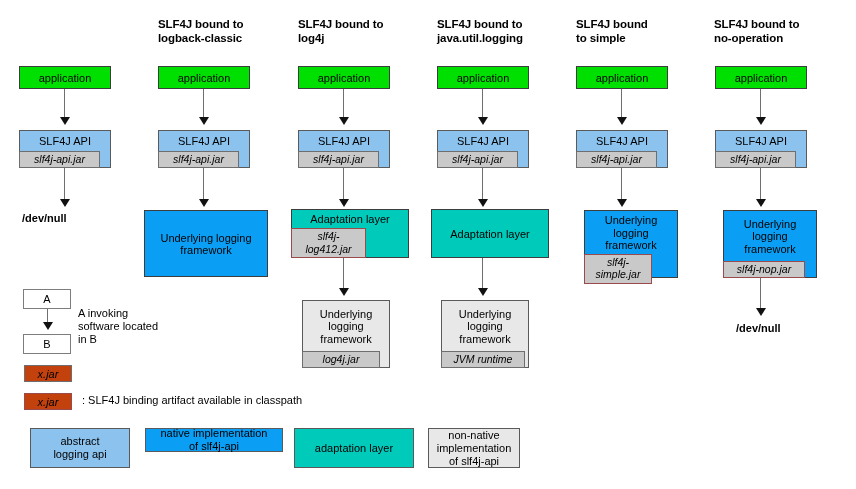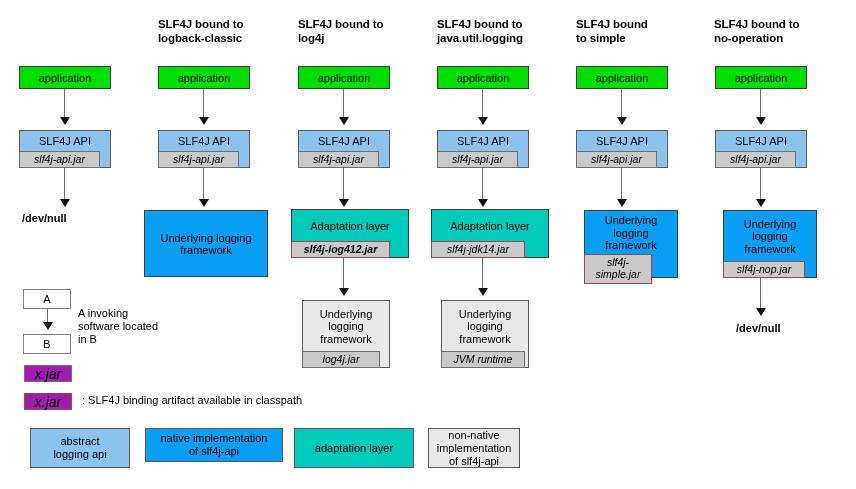--- a/index.html
+++ b/index.html
@@ -112,23 +112,23 @@
     display:flex;
     align-items:center;
     justify-content:center;
     text-align:center;
     font-size:11px;
     line-height:13px;
     color:#000000;
     white-space:pre-line;
   }
   .legend-chip{
-    font-size:14px;
+    font-size:11px;
     font-style:italic;
-    background:#a21caf;
+    background:#c2410c;
     border:1px solid #6e6e6e;
     box-sizing:border-box;
     display:flex;
     align-items:center;
     justify-content:center;
     color:#000000;
   }
   .legend-chip.binding{border:1.5px solid #9a4a4a;}
   .ab-box{
     background:#ffffff;
@@ -197,21 +197,21 @@
     <div class="jarwrap">
       <div class="jar" style="width:81px;">slf4j-api.jar</div>
     </div>
   </div>
   <div class="arrow-line" style="left:343px;top:168px;height:33px;"></div>
   <div class="arrow-head" style="left:339px;top:199px;"></div>
 
   <div class="abs node teal" style="left:291px;top:209px;width:118px;height:49px;">
     <div class="title">Adaptation layer</div>
     <div class="jarwrap">
-      <div class="jar binding" style="width:99px;font-weight:bold;">slf4j-log412.jar</div>
+      <div class="jar binding" style="width:75px;">slf4j-log412.jar</div>
     </div>
   </div>
   <div class="arrow-line" style="left:343px;top:258px;height:32px;"></div>
   <div class="arrow-head" style="left:339px;top:288px;"></div>
 
   <div class="abs node lightgray" style="left:302px;top:300px;width:88px;height:68px;">
     <div class="title">Underlying
 logging
 framework</div>
     <div class="jarwrap">
@@ -232,23 +232,20 @@
     <div class="title">SLF4J API</div>
     <div class="jarwrap">
       <div class="jar" style="width:81px;">slf4j-api.jar</div>
     </div>
   </div>
   <div class="arrow-line" style="left:482px;top:168px;height:33px;"></div>
   <div class="arrow-head" style="left:478px;top:199px;"></div>
 
   <div class="abs node teal" style="left:431px;top:209px;width:118px;height:49px;">
     <div class="title">Adaptation layer</div>
-    <div class="jarwrap">
-      <div class="jar binding" style="width:94px;">slf4j-jdk14.jar</div>
-    </div>
   </div>
   <div class="arrow-line" style="left:482px;top:258px;height:32px;"></div>
   <div class="arrow-head" style="left:478px;top:288px;"></div>
 
   <div class="abs node lightgray" style="left:441px;top:300px;width:88px;height:68px;">
     <div class="title">Underlying
 logging
 framework</div>
     <div class="jarwrap">
       <div class="jar" style="width:84px;">JVM runtime</div>
@@ -320,20 +317,20 @@
 software located
 in B</div>
 
   <div class="abs legend-chip" style="left:24px;top:365px;width:48px;height:17px;">x.jar</div>
 
   <div class="abs legend-chip binding" style="left:24px;top:393px;width:48px;height:17px;">x.jar</div>
   <div class="abs legend-text" style="left:82px;top:394px;width:300px;">: SLF4J binding artifact available in classpath</div>
 
   <div class="abs legend-swatch" style="left:30px;top:428px;width:100px;height:40px;background:#8cc3ee;">abstract
 logging api</div>
-  <div class="abs legend-swatch" style="left:145px;top:428px;width:138px;height:34px;background:#0a9ff5;">native implementation
+  <div class="abs legend-swatch" style="left:145px;top:428px;width:138px;height:24px;background:#0a9ff5;">native implementation
 of slf4j-api</div>
   <div class="abs legend-swatch" style="left:294px;top:428px;width:120px;height:40px;background:#00cbbb;">adaptation layer</div>
   <div class="abs legend-swatch" style="left:428px;top:428px;width:92px;height:40px;background:#e8e8e8;">non-native
 implementation
 of slf4j-api</div>
 
 </div>
 
 </body></html>

